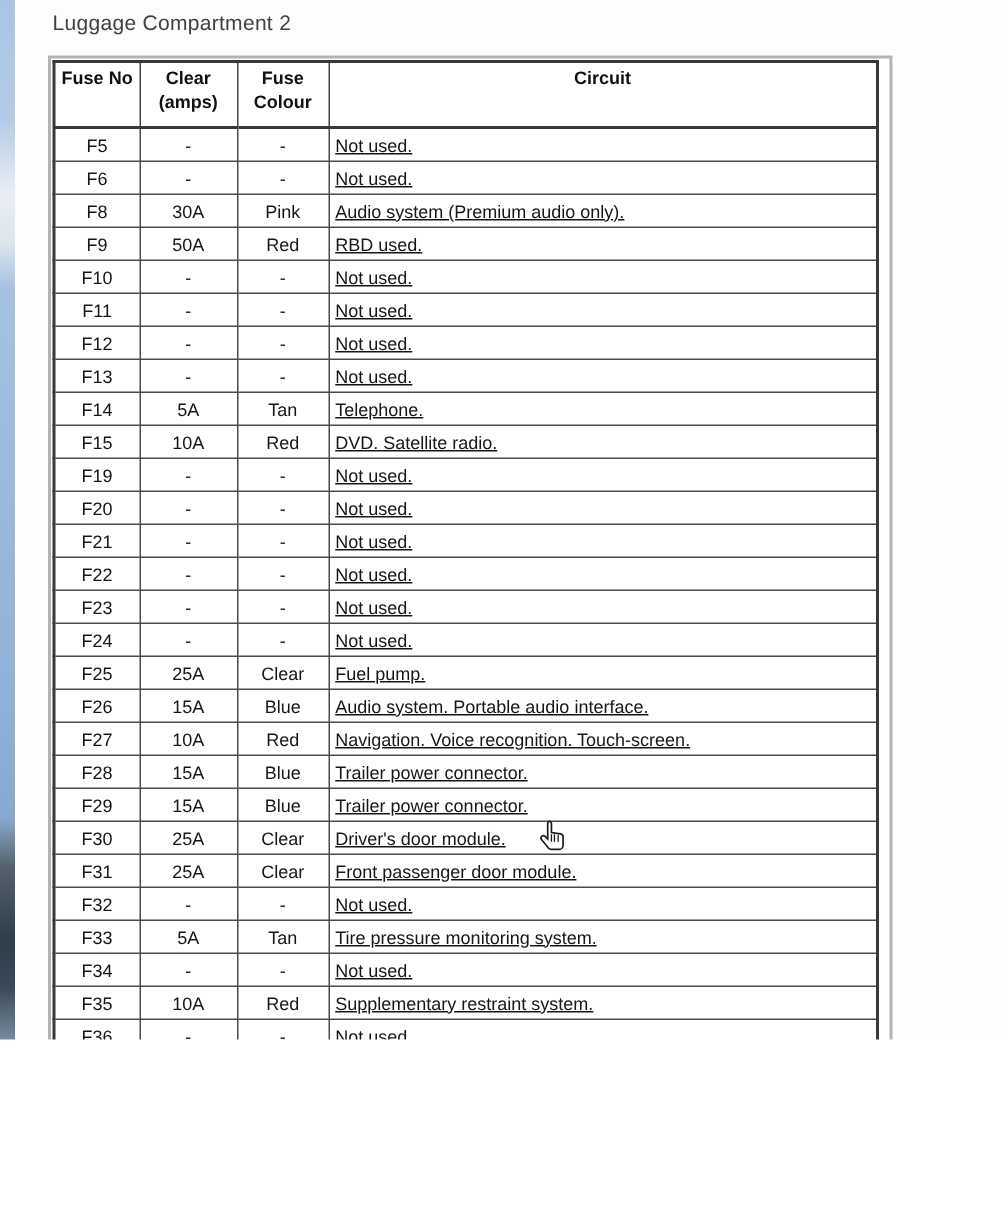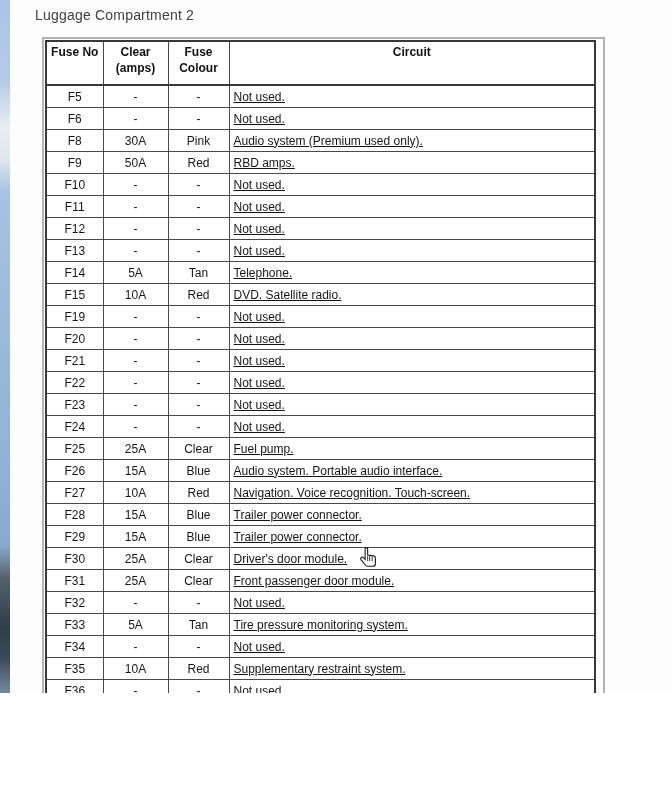--- a/index.html
+++ b/index.html
@@ -19,21 +19,21 @@
       #a5c2e1 24%, #9bbadc 40%,
       #90b2d6 58%, #87a9cd 68%,
       #54616c 72%, #2f3d4c 78%, #3a4a5a 82%,
       #8ba3b8 88%, #a3b2c1 94%, #9aa9b9 100%);
   }
   .doc-title{
     position:absolute;left:35px;top:7px;
     font-size:14px;color:#404040;letter-spacing:.2px;
   }
   .table-frame{
-    position:absolute;left:42px;top:37px;
+    position:absolute;left:32px;top:37px;
     width:558px;height:749px;
     border:2px solid #b3b3b3;
     background:#ffffff;
     padding:1px 0 0 1px;
     box-sizing:content-box;
   }
   table.fuse{
     border-collapse:collapse;
     width:549px;
     table-layout:fixed;
@@ -122,27 +122,27 @@
           <tr>
             <td class="c0">F6</td>
             <td class="c1">-</td>
             <td class="c2">-</td>
             <td class="c3">Not used.</td>
           </tr>
           <tr>
             <td class="c0">F8</td>
             <td class="c1">30A</td>
             <td class="c2">Pink</td>
-            <td class="c3">Audio system (Premium used only).</td>
+            <td class="c3">Audio system (Premium audio only).</td>
           </tr>
           <tr>
             <td class="c0">F9</td>
             <td class="c1">50A</td>
             <td class="c2">Red</td>
-            <td class="c3">RBD amps.</td>
+            <td class="c3">RBD used.</td>
           </tr>
           <tr>
             <td class="c0">F10</td>
             <td class="c1">-</td>
             <td class="c2">-</td>
             <td class="c3">Not used.</td>
           </tr>
           <tr>
             <td class="c0">F11</td>
             <td class="c1">-</td>

